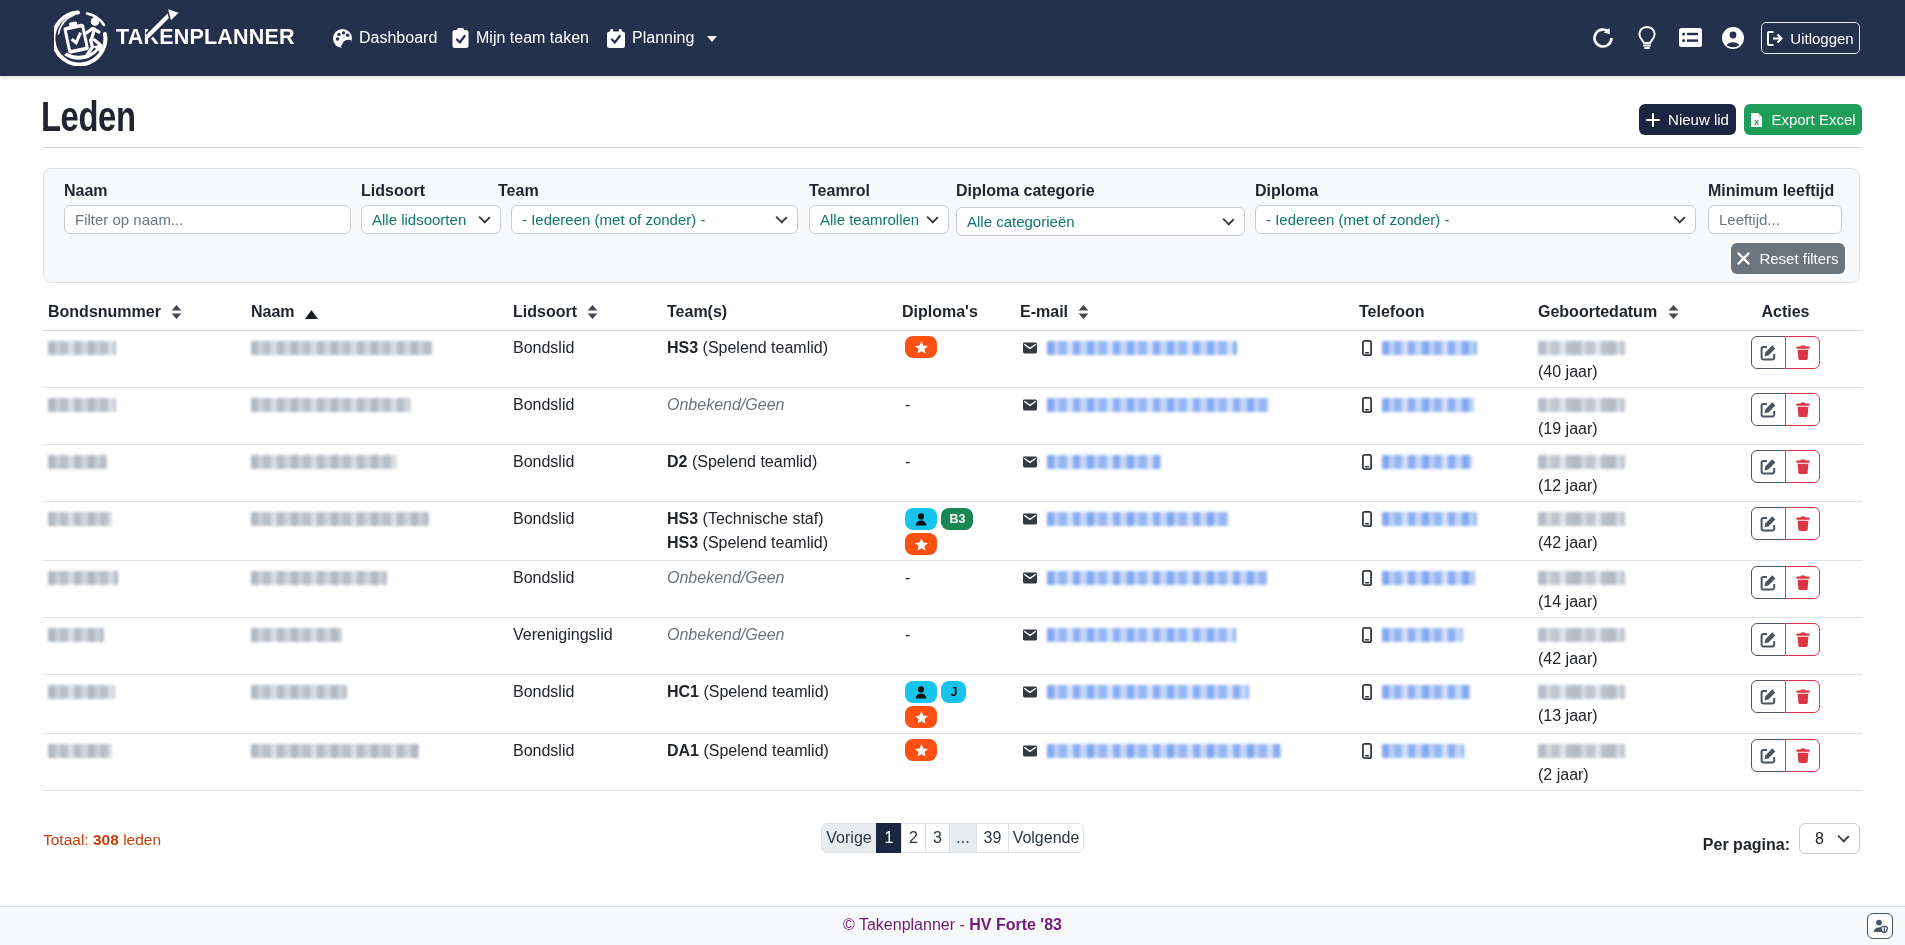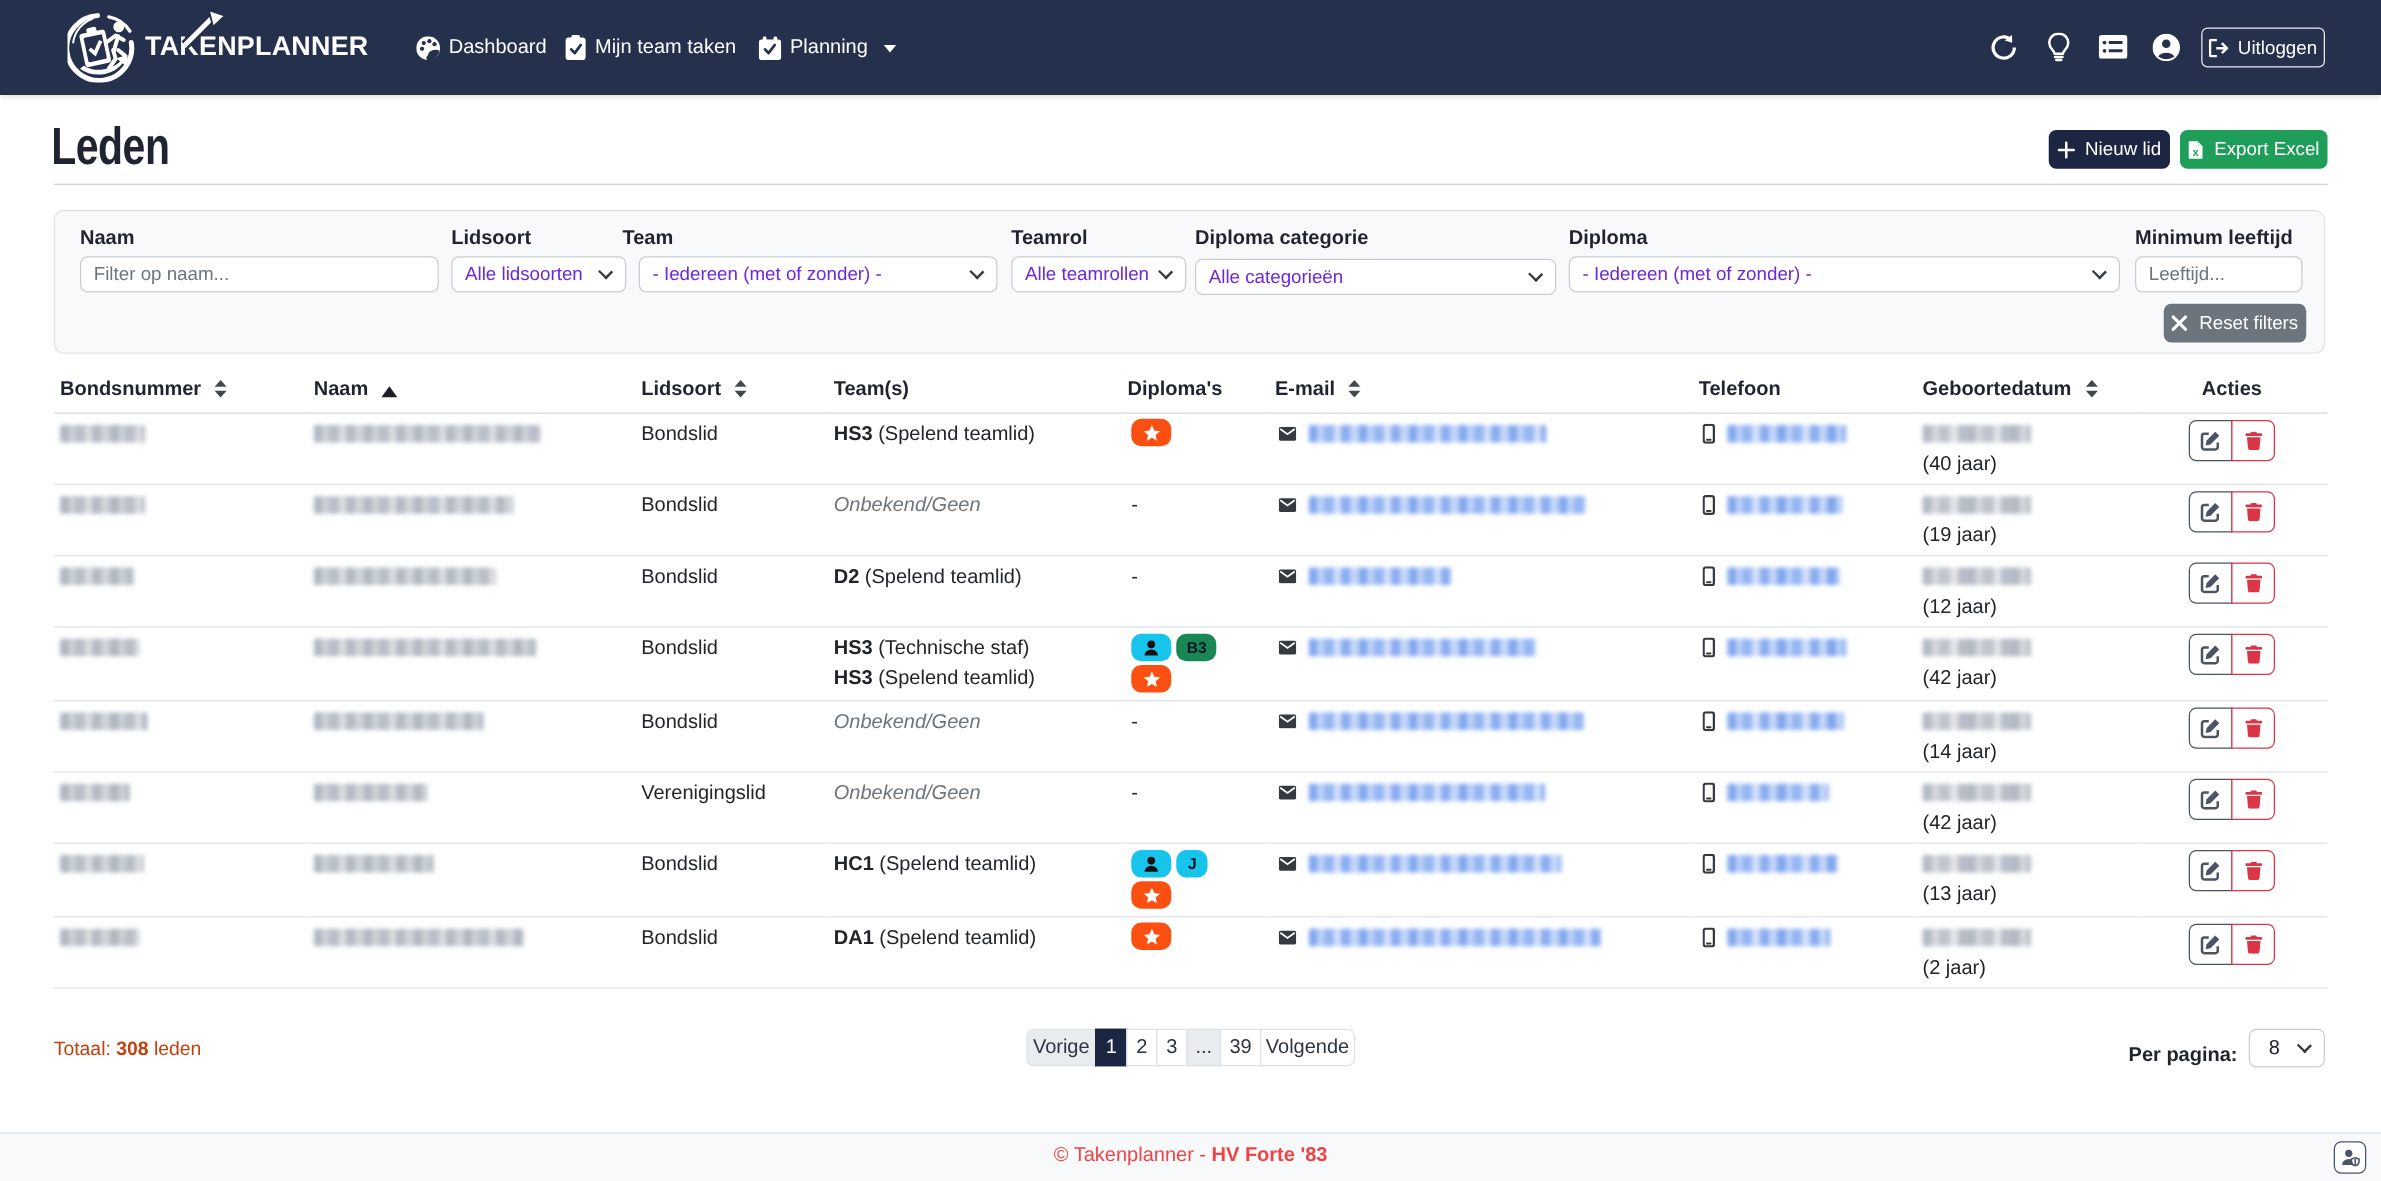--- a/index.html
+++ b/index.html
@@ -15,21 +15,21 @@
 
 #title { position:absolute; top:96px; left:41px; font-size:42px; line-height:42px; font-weight:bold; color:#1f2430; letter-spacing:-0.5px; transform:scaleX(0.78); transform-origin:left top; }
 .btnx { position:absolute; height:31px; border-radius:6px; color:#fff; font-size:15px; display:flex; align-items:center; justify-content:center; gap:8px; }
 #btn-new { top:104px; left:1639px; width:97px; background:#1c2541; }
 #btn-excel { top:104px; left:1744px; width:118px; background:#1e9e58; }
 #hr { position:absolute; top:147px; left:43px; width:1819px; height:1px; background:#d0d4d9; }
 
 
 #fcard { position:absolute; top:168px; left:43px; width:1817px; height:115px; background:#f8f9fa; border:1px solid #dee2e6; border-radius:8px; }
 .flabel { position:absolute; top:13px; font-weight:bold; font-size:16px; color:#1f2430; }
-.fctl { position:absolute; top:36px; height:29px; background:#fff; border:1px solid #c9cdd2; border-radius:6px; font-size:15px; color:#6d28d9; display:flex; align-items:center; padding:0 10px; }
+.fctl { position:absolute; top:36px; height:29px; background:#fff; border:1px solid #c9cdd2; border-radius:6px; font-size:15px; color:#0f766e; display:flex; align-items:center; padding:0 10px; }
 .fctl.ph { color:#6c757d; }
 .chev { position:absolute; right:11px; top:10px; width:9px; height:9px; border-right:2px solid #343a40; border-bottom:2px solid #343a40; transform:rotate(45deg) scale(1,0.9); transform-origin:center; margin-top:-3px; }
 #btn-reset { position:absolute; top:74px; left:1687px; width:114px; height:31px; background:#6c757d; border-radius:6px; color:#fff; display:flex; align-items:center; justify-content:center; gap:9px; font-size:15px; }
 
 
 #tablewrap { position:absolute; top:298px; left:43px; width:1819px; }
 table { border-collapse:collapse; table-layout:fixed; width:1819px; }
 th { text-align:left; font-weight:bold; color:#1f2430; padding:5px 0 9px 5px; font-size:16px; border-bottom:1px solid #d4d8dc; vertical-align:top; }
 td { padding:5px 0 0 5px; vertical-align:top; border-bottom:1px solid #dee2e6; font-size:16px; line-height:24px; }
 th.r, td.r { text-align:center; padding-right:6px; }
@@ -41,21 +41,21 @@
 .rd { display:inline-block; height:14px; border-radius:1px; filter:blur(1.8px); vertical-align:middle; margin-top:-2px; }
 .rd.g { background:repeating-linear-gradient(90deg,#b2b8c2 0 7px,#ccd1d7 7px 12px,#b9bfc8 12px 20px,#dadde2 20px 26px,#b5bbc5 26px 33px,#cfd3da 33px 40px); }
 .rd.b { margin-left:6px; background:repeating-linear-gradient(90deg,#82a7ee 0 7px,#bcd1f7 7px 12px,#95b6f2 12px 20px,#d3e0fa 20px 26px,#8aacf0 26px 33px,#c3d6f8 33px 40px); }
 .rd.g2 { background:repeating-linear-gradient(90deg,#b5bbc5 0 8px,#d5d8de 8px 13px,#c0c5cd 13px 22px,#e2e4e8 22px 28px,#b9bfc8 28px 35px); }
 
 
 .bdg { display:inline-flex; align-items:center; justify-content:center; height:22px; border-radius:8px; vertical-align:middle; margin-top:-3px; }
 .bdg.star { width:32px; background:#fc4f12; }
 .bdg.person { width:32px; background:#17c4ec; }
 .bdg.code { padding:0 8px; font-size:12.5px; font-weight:bold; }
-.bdg.green { background:#198754; color:#0f172a; }
+.bdg.green { background:#198754; color:#ffffff; }
 .bdg.cyan { background:#17c4ec; color:#111; }
 
 
 .agroup { display:inline-flex; }
 .abtn { width:35px; height:33px; display:flex; align-items:center; justify-content:center; background:#fff; }
 .abtn.edit { border:1px solid #4a5462; border-radius:6px 0 0 6px; }
 .abtn.del { border:1px solid #dc3545; border-radius:0 6px 6px 0; margin-left:-1px; }
 
 
 #pgrow { position:absolute; top:823px; left:0; width:1905px; height:33px; }
@@ -64,21 +64,21 @@
 .pg { height:30px; display:flex; align-items:center; justify-content:center; border:1px solid #dee2e6; background:#fff; color:#2b3445; font-size:16px; margin-left:-1px; }
 .pg.dis { background:#e9ecef; }
 .pg.act { background:#1c2541; color:#fff; border-color:#1c2541; }
 .pg.first { border-radius:6px 0 0 6px; margin-left:0; }
 .pg.last { border-radius:0 6px 6px 0; }
 #perpag { position:absolute; right:45px; top:0; display:flex; align-items:flex-end; }
 #ppsel { position:relative; width:61px; height:31px; border:1px solid #c9cdd2; border-radius:6px; background:#fff; margin-left:9px; display:flex; align-items:center; padding-left:15px; font-size:16px; }
 
 
 #footer { position:absolute; top:906px; left:0; width:1905px; height:39px; background:#f8f9fa; border-top:1px solid #dee2e6; }
-#footer .ftext { position:absolute; top:9px; left:0; width:100%; text-align:center; font-size:16px; color:#ef4444; }
+#footer .ftext { position:absolute; top:9px; left:0; width:100%; text-align:center; font-size:16px; color:#701a75; }
 #minibtn { position:absolute; left:1867px; top:6px; width:26px; height:26px; background:#fff; border:1.5px solid #47536b; border-radius:6px; display:flex; align-items:center; justify-content:center; }
 </style>
 </head>
 <body>
 
 <div id="navbar">
 
   <svg class="abs" style="left:54px; top:10px;" width="56" height="56" viewBox="0 0 56 56">
     <g fill="none" stroke="#fff" stroke-linecap="round">
       <path d="M24 2.5 A26 26 0 1 0 51 24" stroke-width="4"></path>

